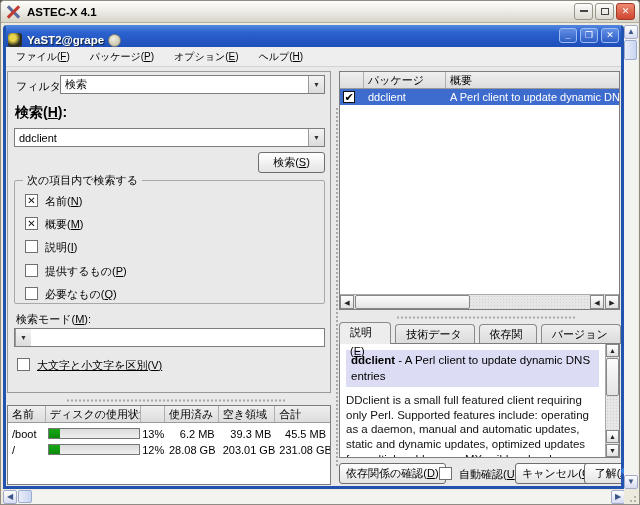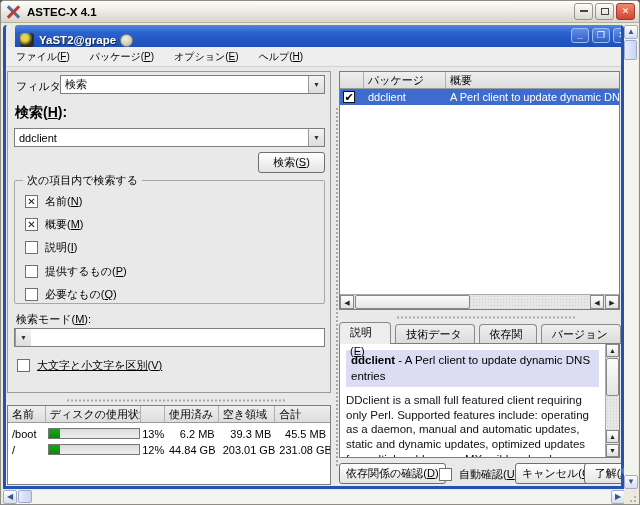--- a/index.html
+++ b/index.html
@@ -24,42 +24,42 @@
   
   .xsb-v { position:absolute; right:1px; top:24px; width:14px; height:464px; background:#f3f3ef; }
   .xsb-h { position:absolute; left:2px; top:489px; height:14px; width:622px; background:#f3f3ef; }
   .xsb-btn { position:absolute; width:14px; height:14px; background:linear-gradient(180deg,#fdfdfd,#d7dcf0); border:1px solid #a3aacb; border-radius:2px; color:#3b5687; font-size:8px; line-height:12px; text-align:center; }
   .xsb-thumb { position:absolute; background:linear-gradient(90deg,#e9edf9,#c9d4f1); border:1px solid #9daccd; border-radius:2px; }
   .corner-grip { position:absolute; right:1px; top:489px; width:14px; height:14px; background:#ece9dd; }
   .corner-grip i { position:absolute; width:2px; height:2px; background:#b6b3a6; }
 
   
   .inner-window { position:absolute; left:2px; top:24px; width:621px; height:464px; border:3px solid #2353b0; border-top:none; border-radius:4px 4px 0 0; background:#e9e9e9; overflow:hidden; }
-  .inner-titlebar { position:absolute; left:-3px; top:0; width:621px; height:30px; background:linear-gradient(180deg,#5487e0 0%,#2b62cf 25%,#1f4fba 70%,#2a5cc8 100%); border-radius:3px 3px 0 0; display:flex; align-items:center; padding:0 5px;margin-left:12px; }
+  .inner-titlebar { position:absolute; left:-3px; top:0; width:621px; height:30px; background:linear-gradient(180deg,#5487e0 0%,#2b62cf 25%,#1f4fba 70%,#2a5cc8 100%); border-radius:3px 3px 0 0; display:flex; align-items:center; padding:0 5px; }
   .inner-title { color:#fff; font-weight:bold; font-size:11.5px; margin-left:5px; text-shadow:1px 1px 1px #123; }
   .ibtns { position:absolute; right:5px; top:3px; display:flex; gap:3px; }
   .ibtn { width:18px; height:15px; border:1px solid #9dbcf4; border-radius:3px; background:linear-gradient(180deg,#638fe4,#2f5ec6); color:#fff; font-size:9px; line-height:13px; text-align:center; font-weight:bold; }
   .yast-icon { width:14px; height:14px; background:radial-gradient(circle at 35% 35%,#e8d44a 25%,#2c2c20 60%); border-radius:3px; }
   .globe-icon { width:13px; height:13px; border-radius:50%; background:radial-gradient(circle at 40% 35%,#f2efe2,#b9b49a); margin-left:4px; border:1px solid #8a8568; }
 
   .inner-client { position:absolute; left:0; top:22px; width:615px; height:439px; background:#e9e9e9; }
 
   
   .menubar { position:absolute; left:0; top:0; width:100%; height:20px; background:#eeeeee; border-bottom:1px solid #d2d2d2; display:flex; align-items:center; padding-left:8px; gap:16px; }
   .menu-item { font-size:10px; padding:2px 2px; }
 
   
   .panel { position:absolute; border:1px solid #9a9a9a; background:#e9e9e9; }
   .combo { position:absolute; height:19px; background:#fff; border:1px solid #7d7d7d; display:flex; align-items:center; }
   .combo .val { flex:1; padding:3px 4px; white-space:nowrap; overflow:hidden; }
   .combo .arrow { width:16px; height:100%; background:linear-gradient(180deg,#f4f4f4,#dcdcdc); border-left:1px solid #9a9a9a; color:#333; font-size:7px; line-height:17px; text-align:center; }
   .btn { position:absolute; height:21px; background:linear-gradient(180deg,#ffffff,#e4e4e4); border:1px solid #6e6e6e; border-radius:3px; font-size:11px; text-align:center; line-height:19px; padding:0 6px; }
   .cb { display:inline-block; width:13px; height:13px; background:#fff; border:1px solid #707070; font-size:10px; line-height:11px; text-align:center; font-weight:bold; color:#111; vertical-align:-2px; }
   .cb.on::after { content:"✕"; }
-  .cb-row { position:absolute; display:flex; align-items:center; gap:7px; font-size:11px; }
+  .cb-row { position:absolute; display:flex; gap:7px; font-size:11px; }
   u { text-underline-offset:1px; }
 
   
   .groupbox { position:absolute; border:1px solid #a8a8a8; border-radius:2px; }
   .groupbox .legend { position:absolute; top:-8px; left:8px; background:#e9e9e9; padding:0 4px; font-size:11px; }
 
   
   .split-h { position:absolute; height:5px; background-image:radial-gradient(circle,#a8a8a8 1px,transparent 1.2px); background-size:4px 4px; background-position:center; }
   .split-v { position:absolute; width:5px; background-image:radial-gradient(circle,#a8a8a8 1px,transparent 1.2px); background-size:4px 4px; }
 
@@ -208,21 +208,21 @@
           <span class="td num" style="width:54px;">6.2 MB</span>
           <span class="td num" style="width:57px;">39.3 MB</span>
           <span class="td num" style="width:55px;">45.5 MB</span>
         </div>
         <div class="trow">
           <span class="td" style="width:38px;">/</span>
           <span class="td" style="width:96px;padding:0 2px;">
             <span class="bar" style="display:inline-block;"><span class="fill" style="width: 12%;"></span></span>
           </span>
           <span class="td num" style="width:24px;padding:0 1px;">12%</span>
-          <span class="td num" style="width:54px;">44.84 GB</span>
+          <span class="td num" style="width:54px;">28.08 GB</span>
           <span class="td num" style="width:57px;">203.01 GB</span>
           <span class="td num" style="width:55px;">231.08 GB</span>
         </div>
       </div>
 
       <div class="split-v" style="left:329px;top:60px;height:360px;"></div>
 
       <div class="table" style="left:333px;top:24px;width:281px;height:239px;">
         <div class="thead">
           <span class="th" style="width:24px;"></span>

